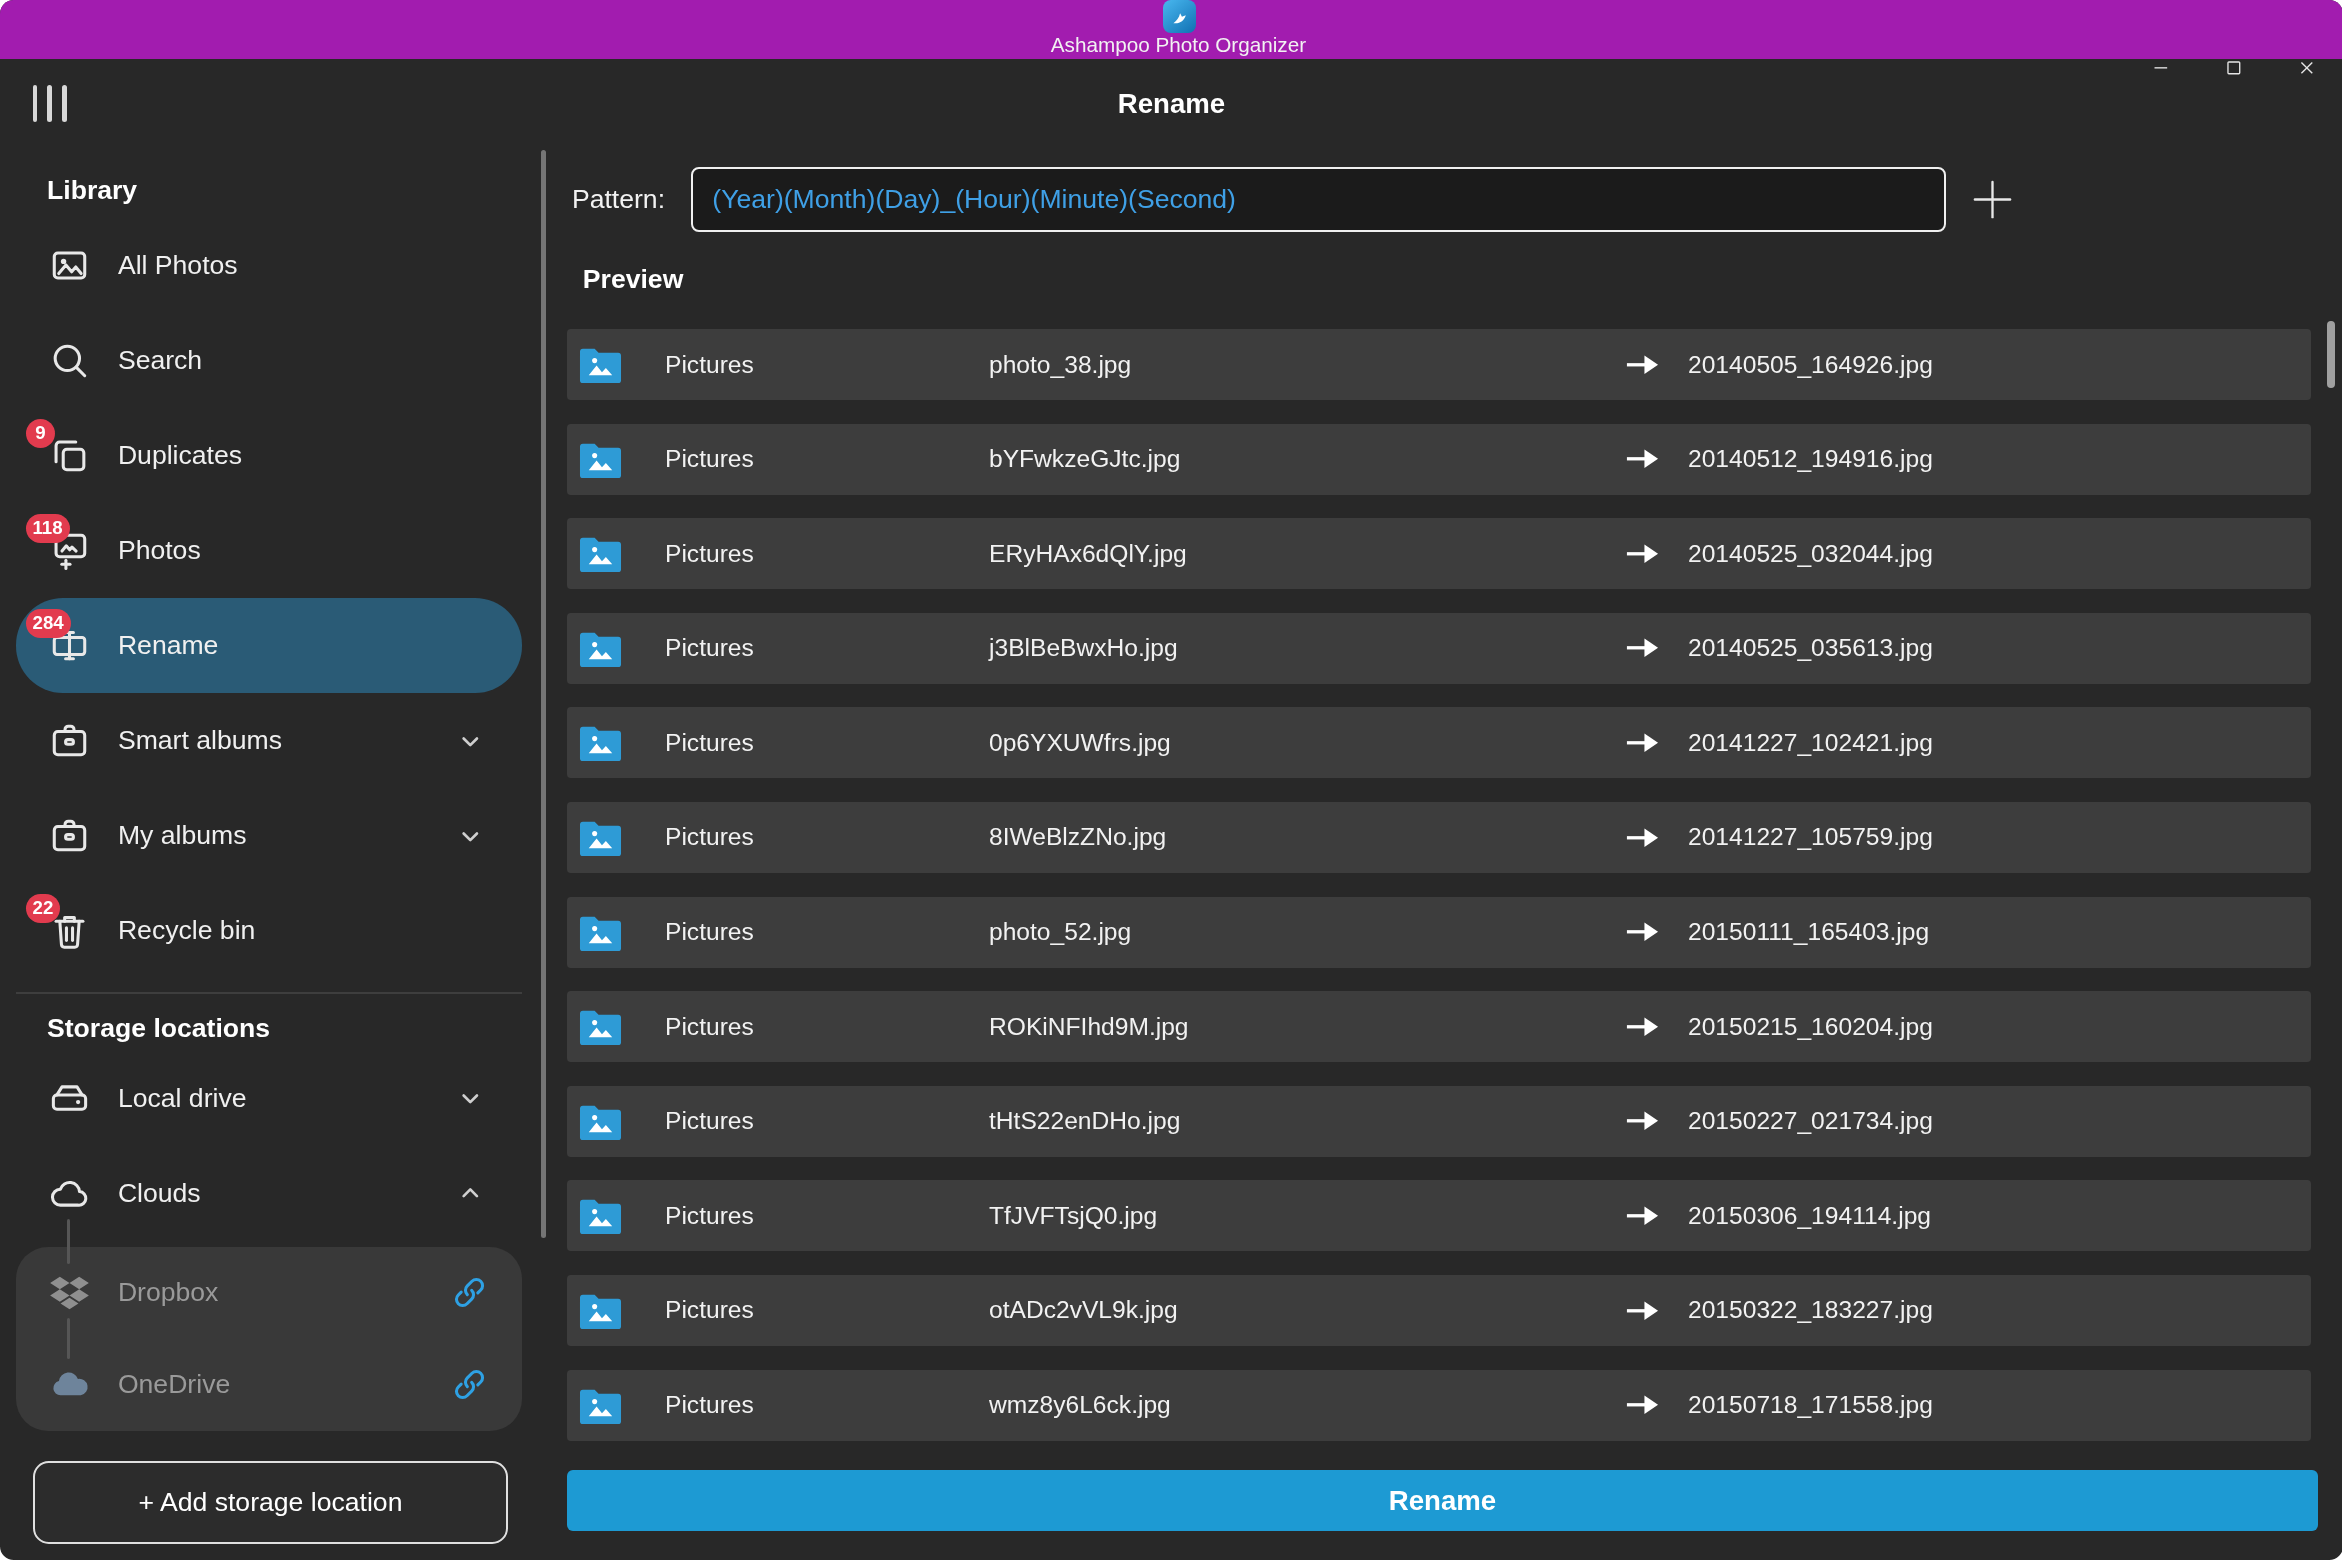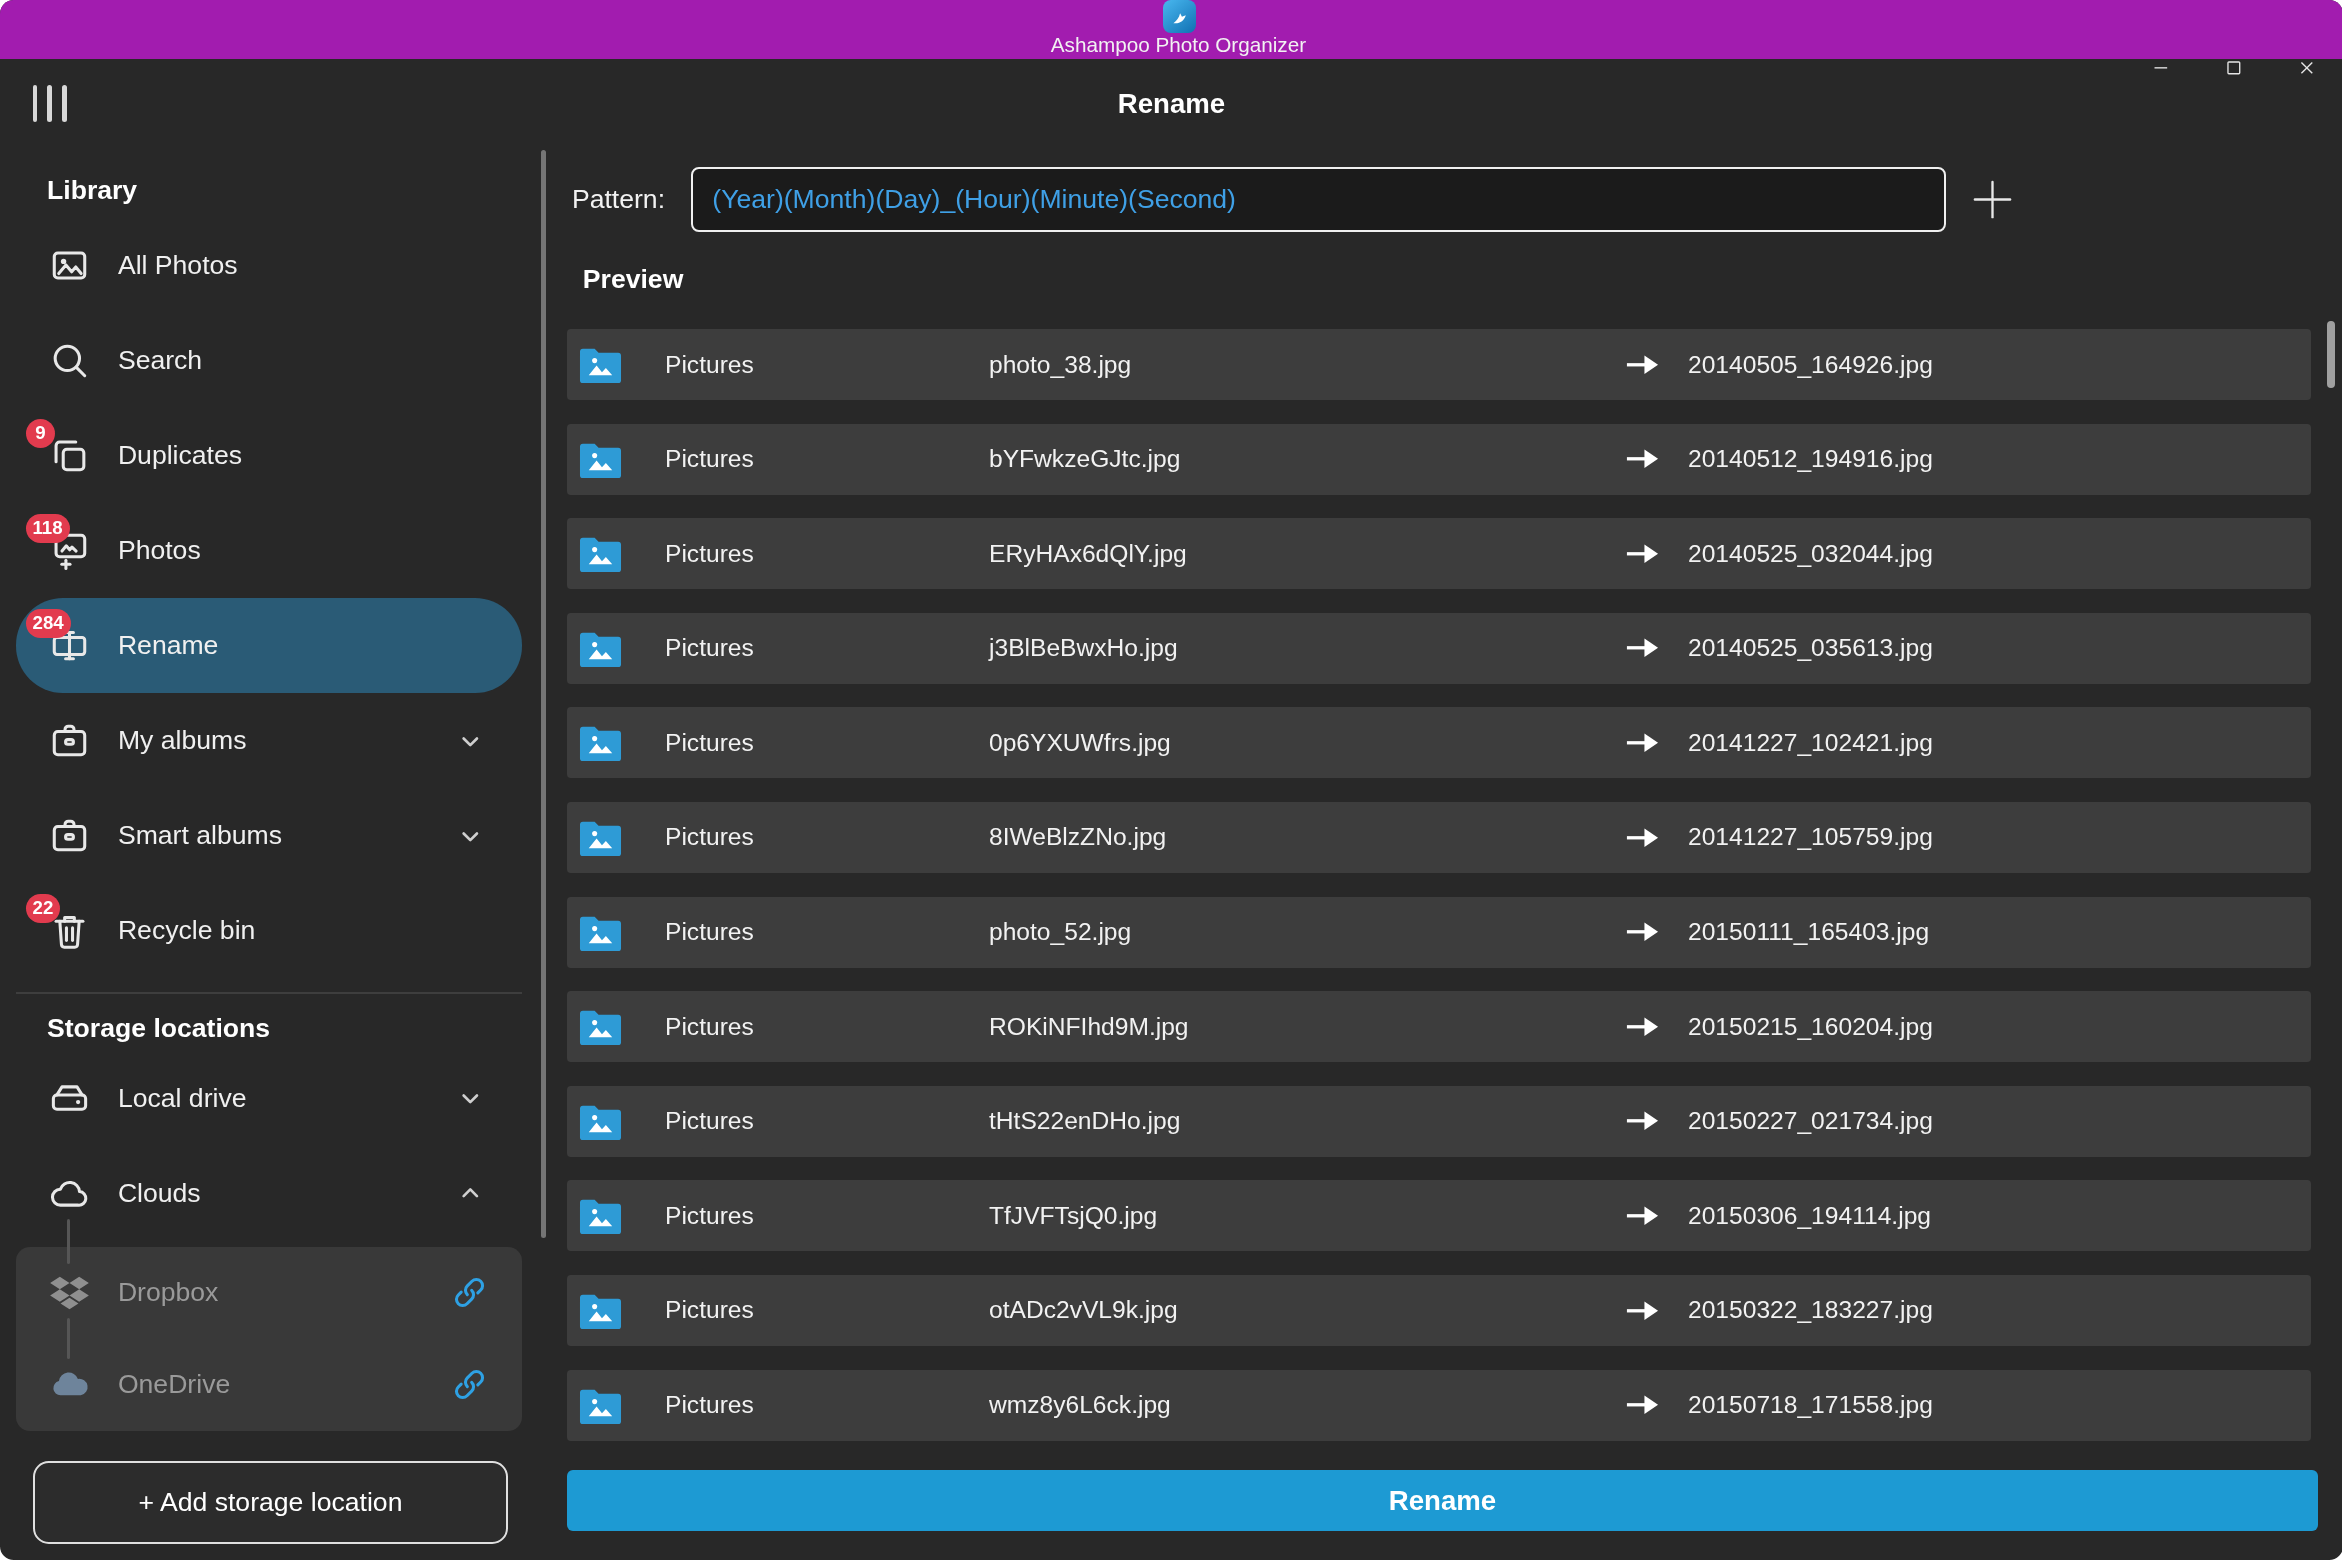--- a/index.html
+++ b/index.html
@@ -38,21 +38,21 @@
                  stroke-linecap:round;stroke-linejoin:round;}
   .badge{position:absolute;top:-14.8px;left:-21.7px;min-width:29.6px;height:29.6px;border-radius:14.8px;
          background:#e23b4e;color:#fff;font-size:18.7px;font-weight:bold;display:flex;
          align-items:center;justify-content:center;padding:0 6.9px;box-sizing:border-box;}
   .chevron{margin-left:auto;margin-right:39px;display:flex;}
   .chevron svg{width:26.6px;height:26.6px;stroke:#cfcfcf;stroke-width:2.4;fill:none;
                stroke-linecap:round;stroke-linejoin:round;}
   .chevron.up svg{transform:rotate(180deg);}
   .divider{height:2px;background:#3e3e3e;margin:13.8px 15.8px 0;}
 
-  .cloud-panel{margin:5.9px 15.8px 0;background:#393939;border-radius:14px;position:relative;}
+  .cloud-panel{margin:5.9px 15.8px 0;background:#393939;border-radius:32px;position:relative;}
   .cloud-item{height:92px;display:flex;align-items:center;padding-left:31.5px;
               color:#9a9a9a;font-size:26.6px;cursor:default;}
   .cloud-item .icon-wrap svg{stroke:none;}
   .guide{position:absolute;left:51px;width:3px;background:#565656;border-radius:2px;}
   .guide.g1{top:-27.6px;height:45px;}
   .guide.g2{top:71px;height:41px;}
   .link-btn{margin-left:auto;margin-right:35px;background:none;border:none;padding:0;display:flex;cursor:pointer;}
   .link-btn svg{width:35px;height:35px;stroke:#2ea1e4;stroke-width:2.1;fill:none;
                 stroke-linecap:round;stroke-linejoin:round;}
 
@@ -191,37 +191,37 @@
     </div>
 
     <div class="side-item">
       <span class="icon-wrap">
         <svg viewBox="0 0 24 24">
             <rect x="3.5" y="7" width="17" height="13" rx="2"></rect>
             <path d="M9.5 7V5.8A1.8 1.8 0 0 1 11.3 4h1.4a1.8 1.8 0 0 1 1.8 1.8V7"></path>
             <rect x="9.8" y="11.5" width="4.4" height="2.6" rx="1.3"></rect>
           </svg>
       </span>
-      <span>My albums</span>
+      <span>Smart albums</span>
       <span class="chevron">
         <svg viewBox="0 0 24 24">
             <polyline points="6,9.5 12,15.5 18,9.5"></polyline>
           </svg>
       </span>
     </div>
 
     <div class="side-item">
       <span class="icon-wrap">
         <svg viewBox="0 0 24 24">
             <rect x="3.5" y="7" width="17" height="13" rx="2"></rect>
             <path d="M9.5 7V5.8A1.8 1.8 0 0 1 11.3 4h1.4a1.8 1.8 0 0 1 1.8 1.8V7"></path>
             <rect x="9.8" y="11.5" width="4.4" height="2.6" rx="1.3"></rect>
           </svg>
       </span>
-      <span>Smart albums</span>
+      <span>My albums</span>
       <span class="chevron">
         <svg viewBox="0 0 24 24">
             <polyline points="6,9.5 12,15.5 18,9.5"></polyline>
           </svg>
       </span>
     </div>
 
     <div class="side-item">
       <span class="icon-wrap">
         <svg viewBox="0 0 24 24">

